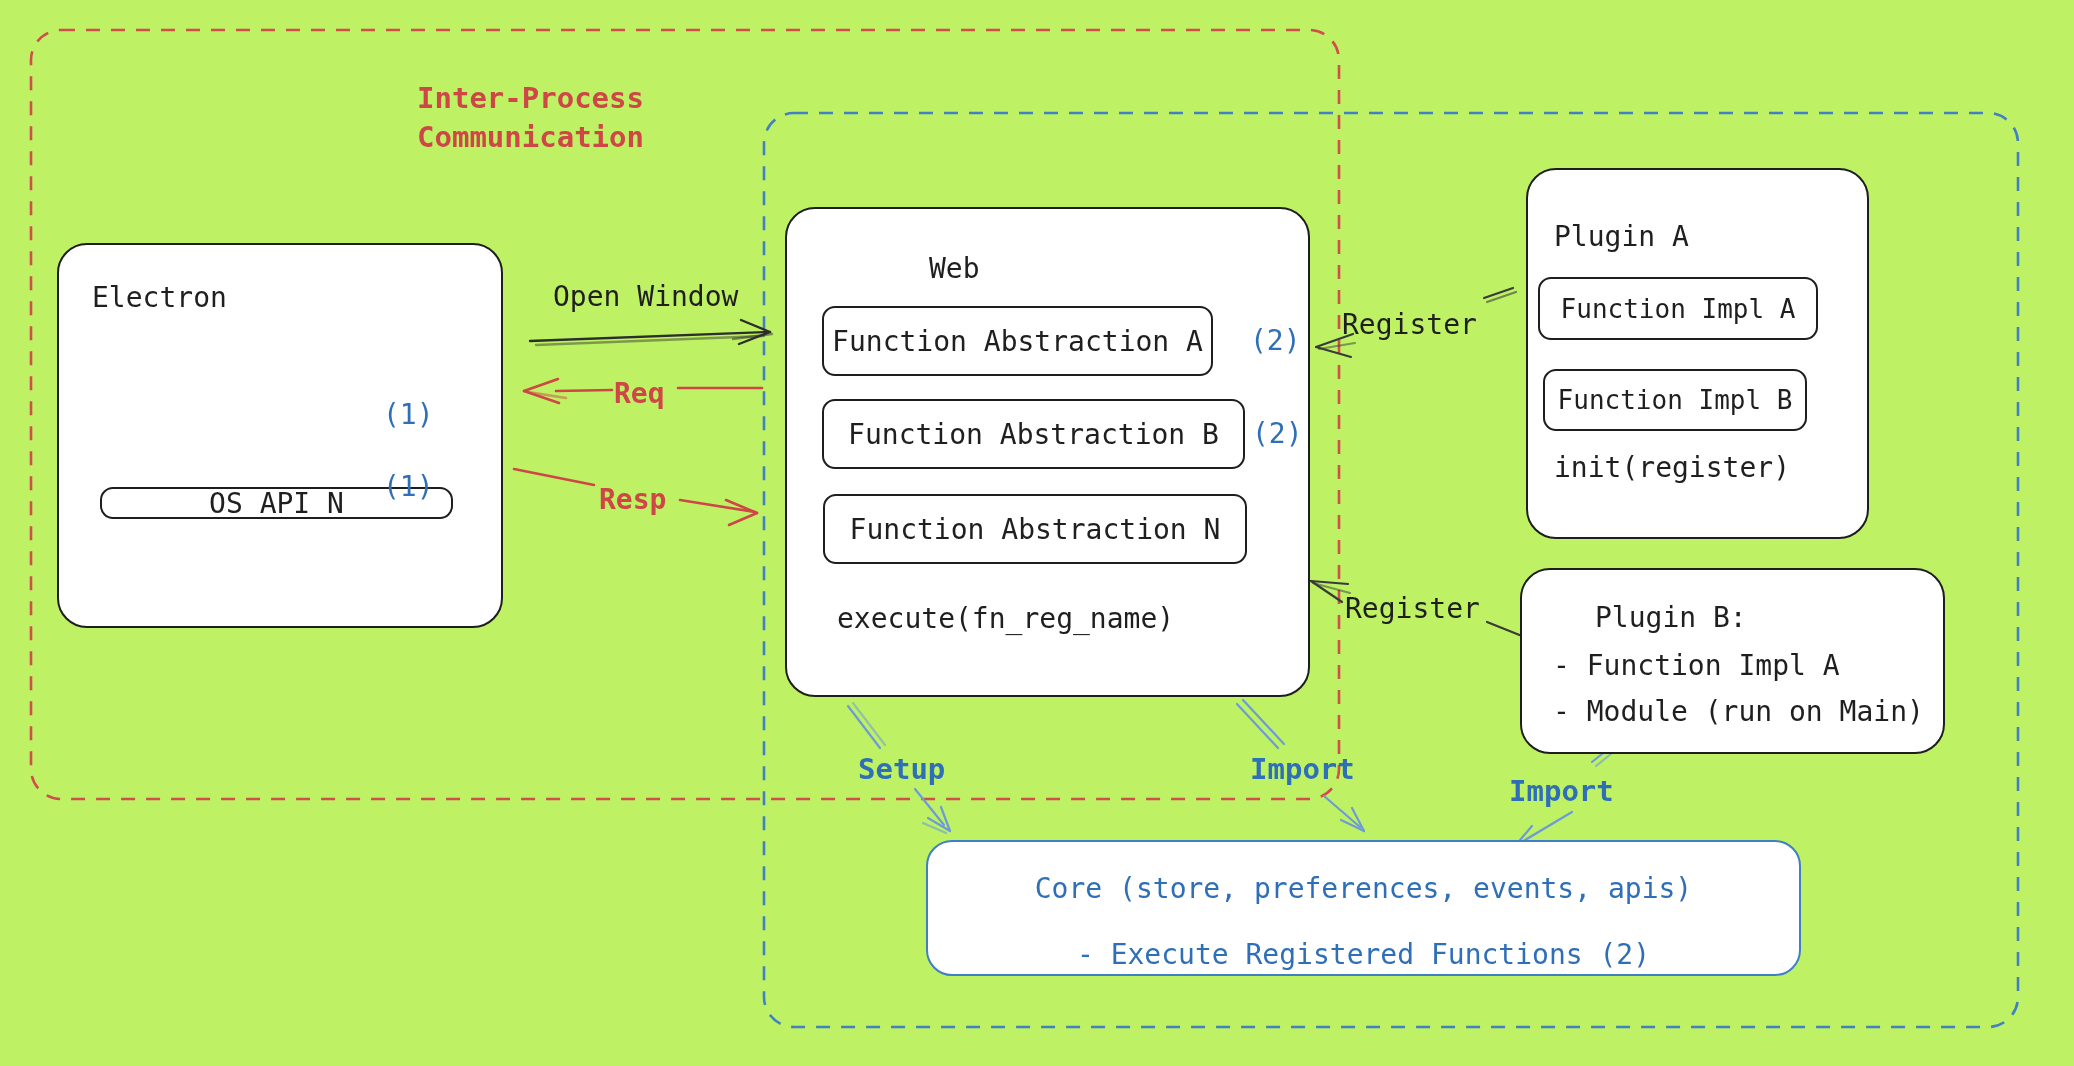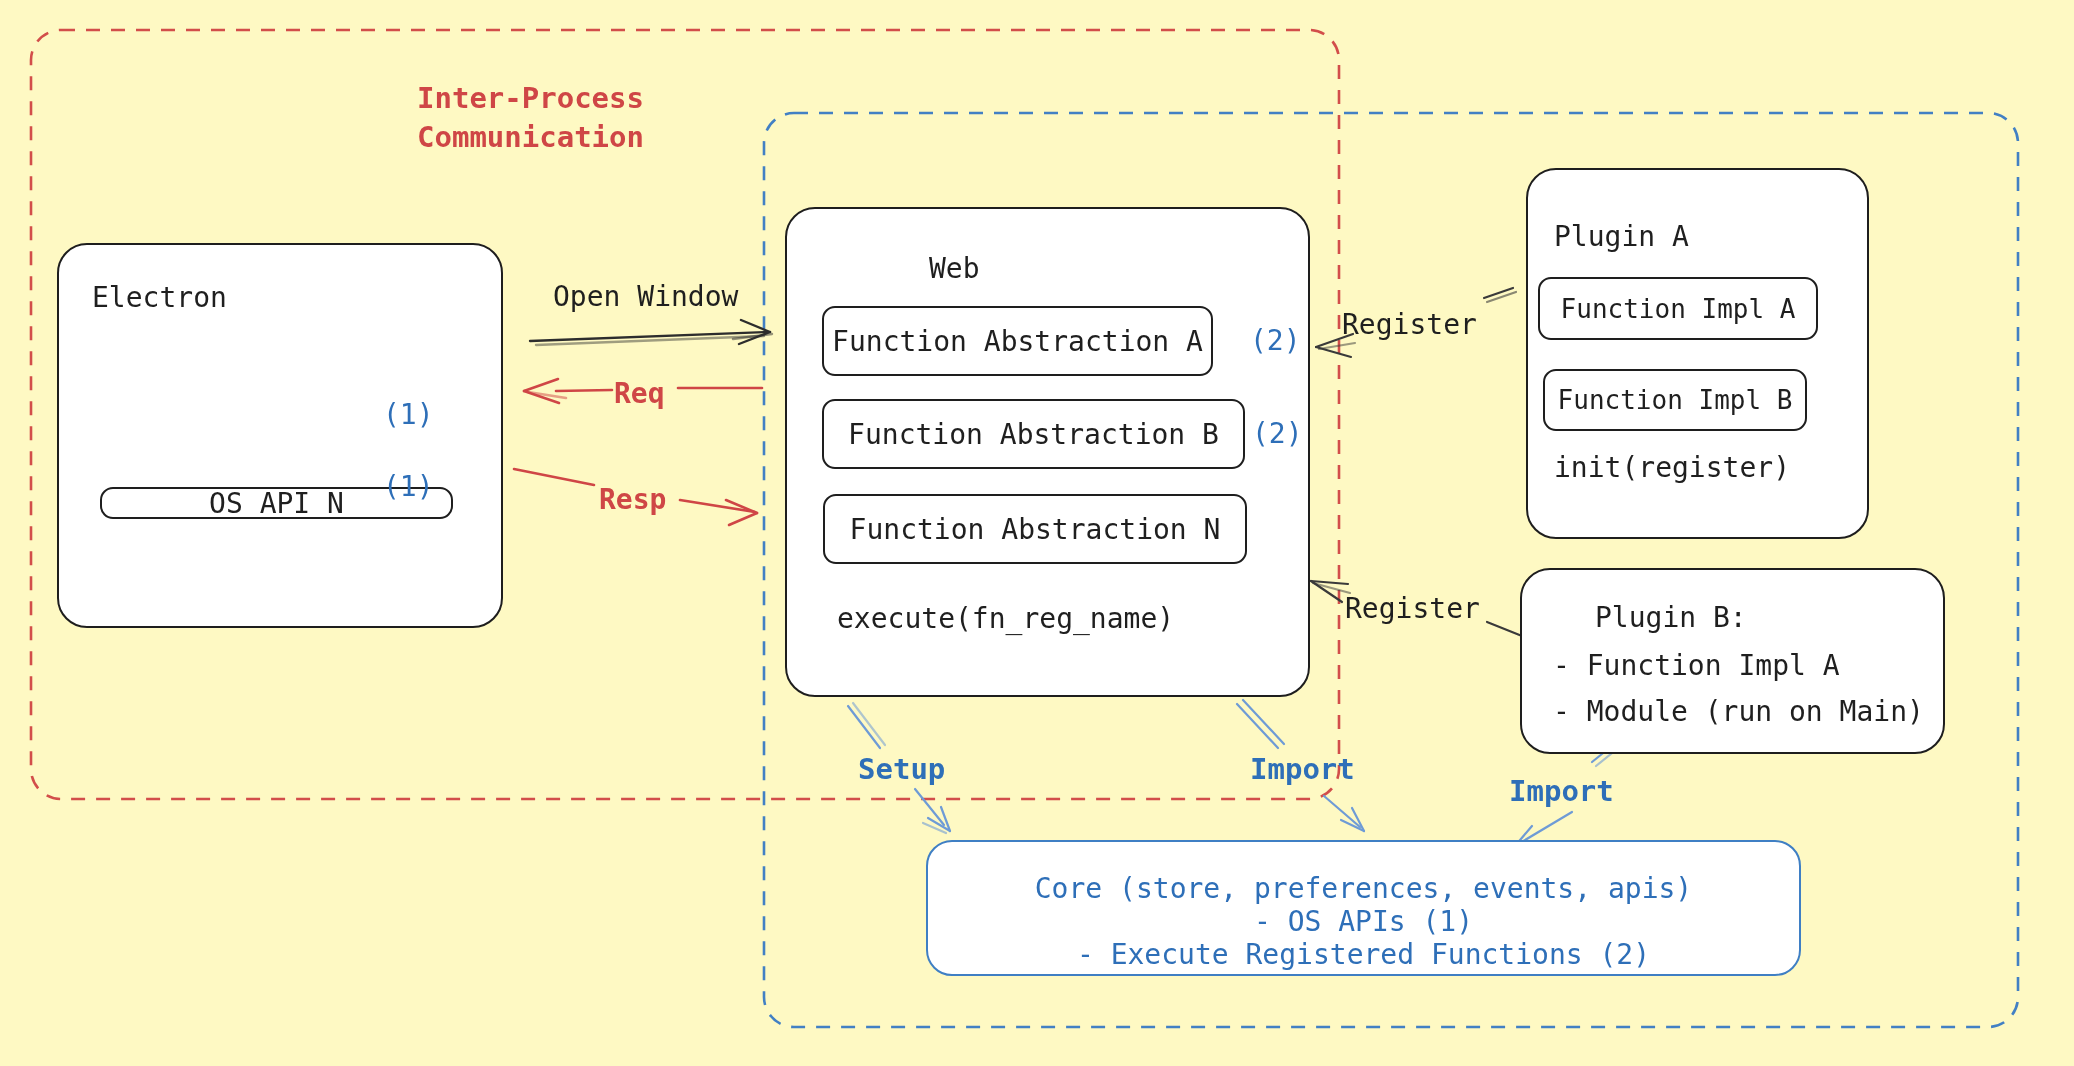--- a/index.html
+++ b/index.html
@@ -1,17 +1,17 @@
 <!DOCTYPE html>
 <html><head>
 <meta charset="utf-8">
 <style>
   html,body{margin:0;padding:0;background:#ffffff;}
   .canvas{
-    position:relative;width:2074px;height:1066px;background:#fef9c3;overflow:hidden;
+    position:relative;width:2074px;height:1066px;background:#bef264;overflow:hidden;
     font-family:"DejaVu Sans Mono","Liberation Mono",monospace;
     color:#1f1f1f;
   }
   .lbl{position:absolute;font-size:28px;line-height:34px;white-space:pre;}
   .box{position:absolute;border:2.5px solid #1e1e1e;border-radius:30px;background:#ffffff;box-sizing:border-box;}
   .inner{position:absolute;border:2.2px solid #1e1e1e;border-radius:13px;background:#ffffff;box-sizing:border-box;
          display:flex;align-items:center;justify-content:center;font-size:28px;white-space:pre;}
   .inner.small{font-size:26px;}
   .blue{color:#2e6fb8;}
   .red{color:#cf4646;}
@@ -148,16 +148,15 @@
   <div class="lbl" style="left:1551px;top:601px;margin-left:44px;">Plugin B:</div>
   <div class="lbl" style="left:1553px;top:649px;">- Function Impl A</div>
   <div class="lbl" style="left:1553px;top:695px;">- Module (run on Main)</div>
 
   <div class="lbl blue" style="left:858px;top:752px;font-size:29px;font-weight:bold;">Setup</div>
   <div class="lbl blue" style="left:1250px;top:752px;font-size:29px;font-weight:bold;">Import</div>
   <div class="lbl blue" style="left:1509px;top:774px;font-size:29px;font-weight:bold;">Import</div>
 
   <div class="core" style="left:926px;top:840px;width:875px;height:136px;"></div>
   <div class="core-text" style="left:926px;width:875px;top:872px;">Core (store, preferences, events, apis)</div>
-  <div class="core-text" style="left:926px;width:875px;top:905px;">- OS APIs (1)</div>
   <div class="core-text" style="left:926px;width:875px;top:938px;">- Execute Registered Functions (2)</div>
 
 </div>
 
 </body></html>

